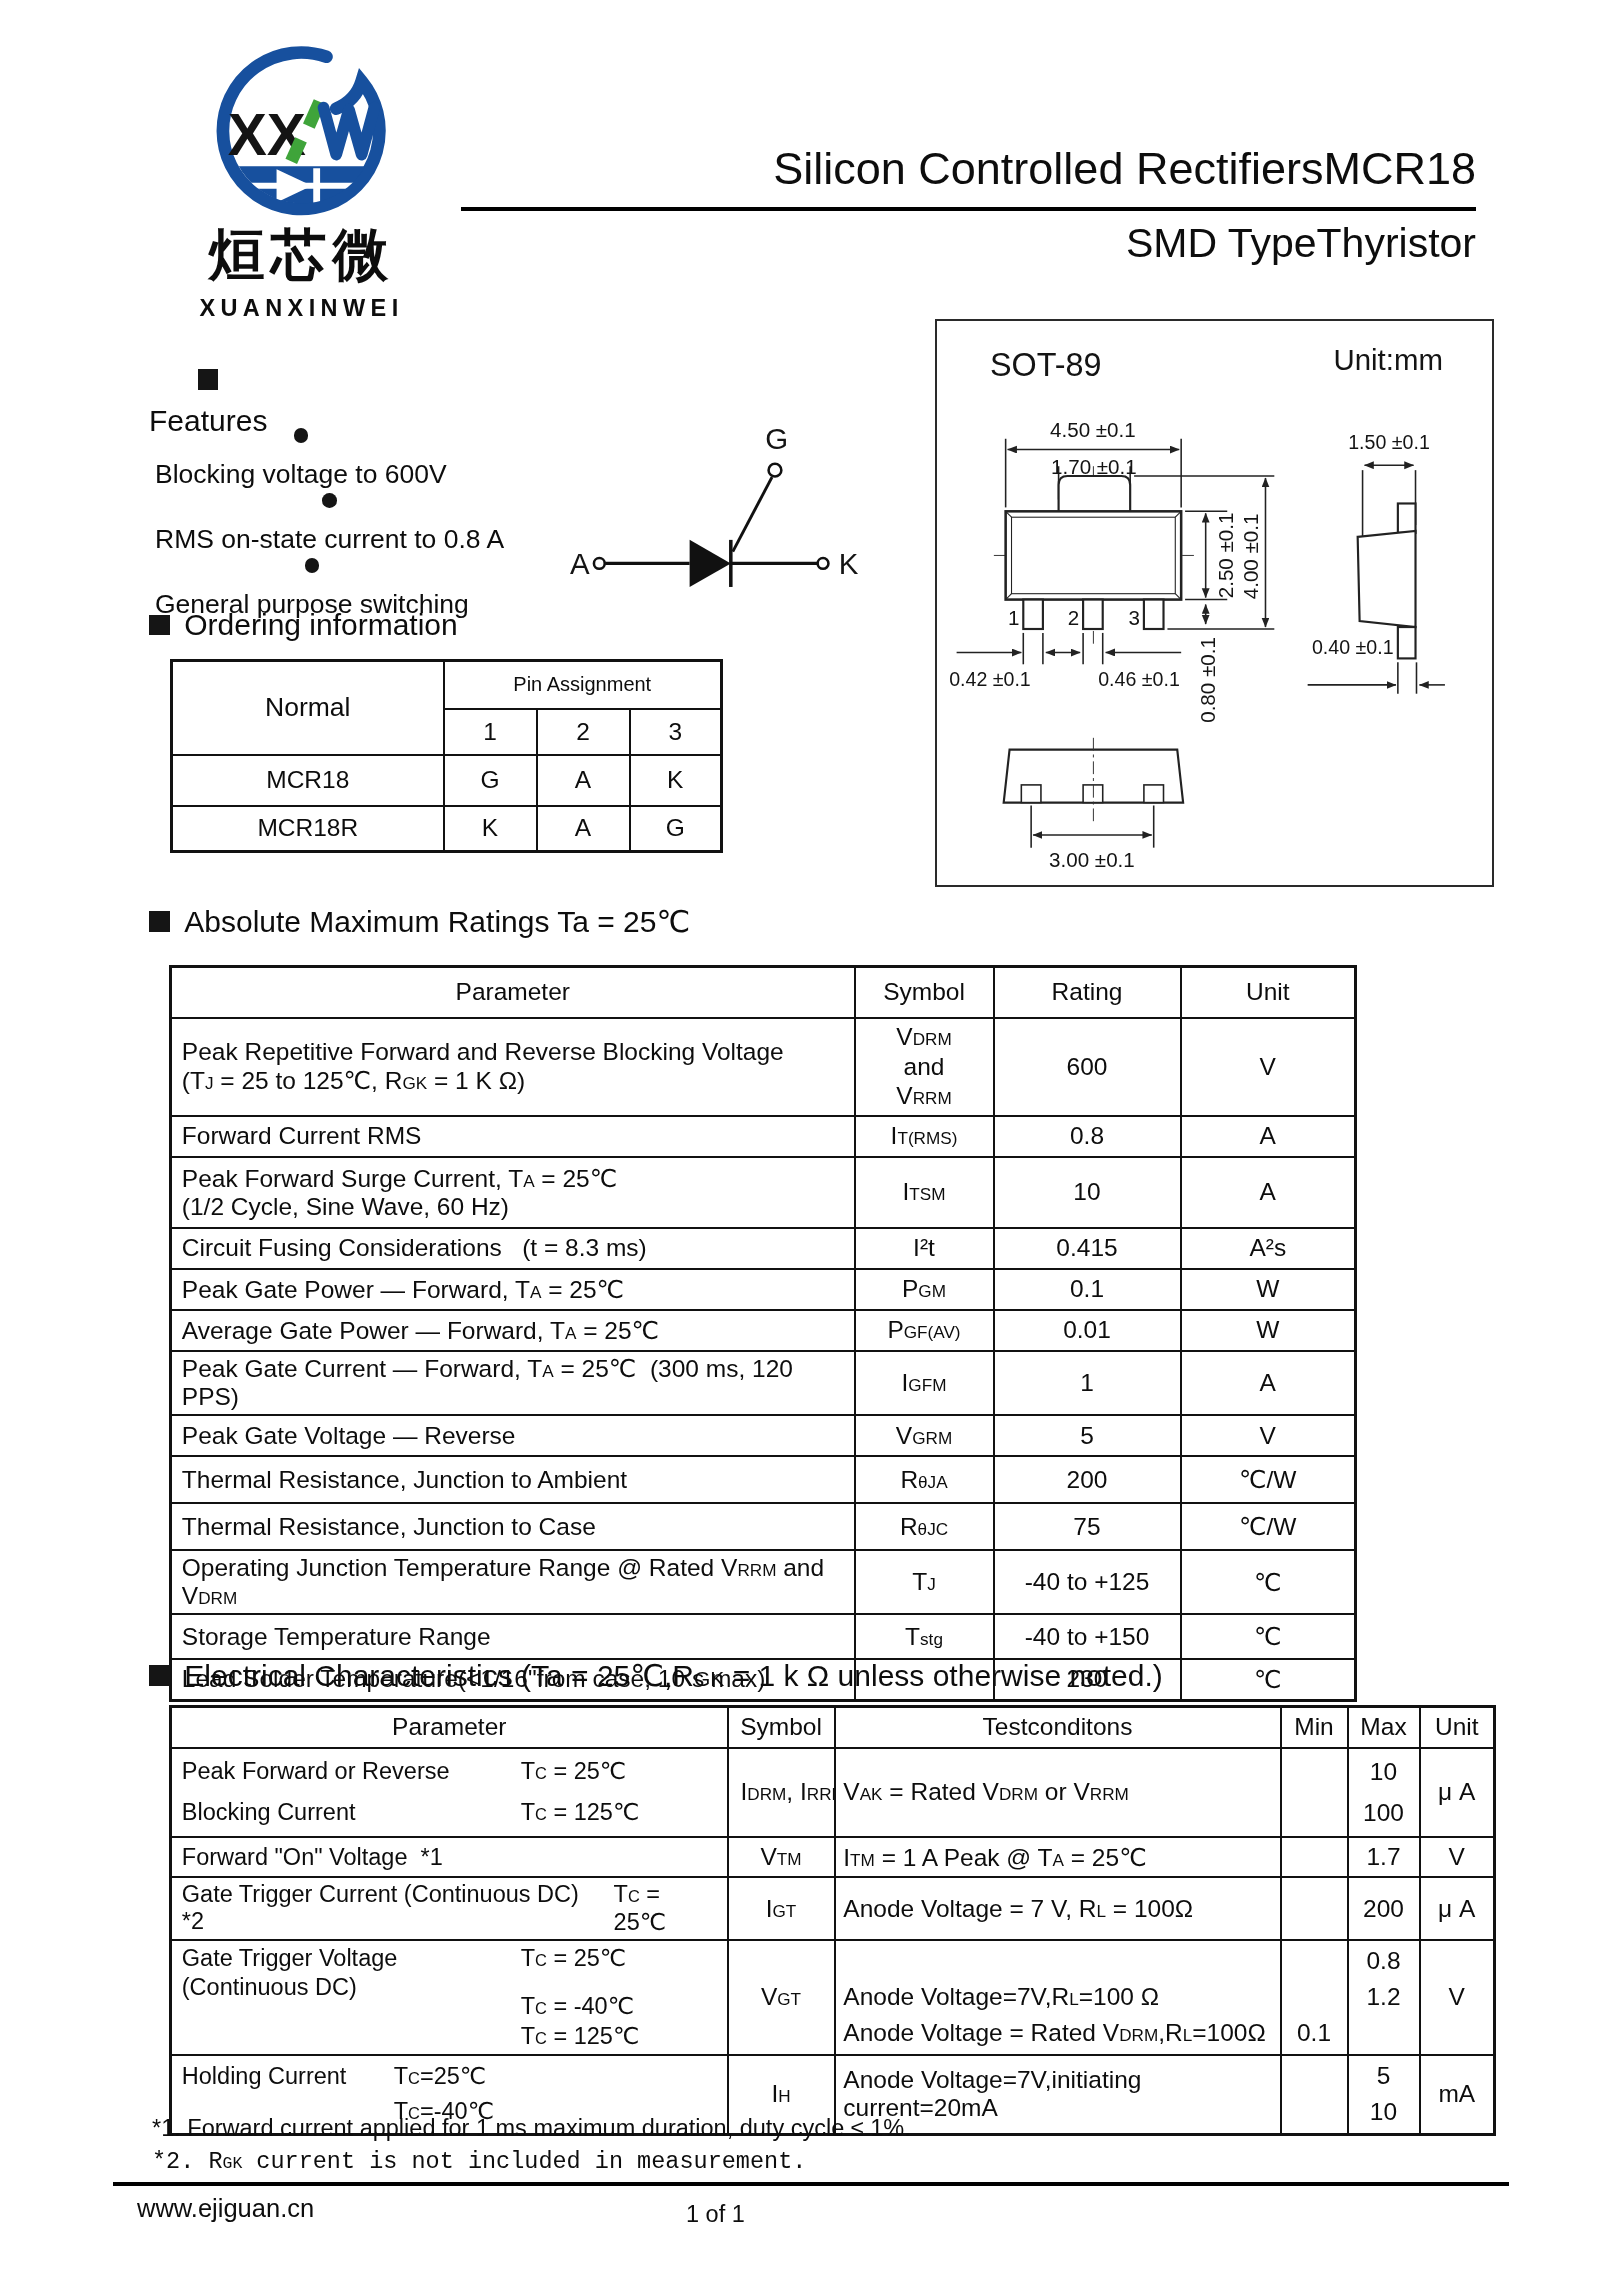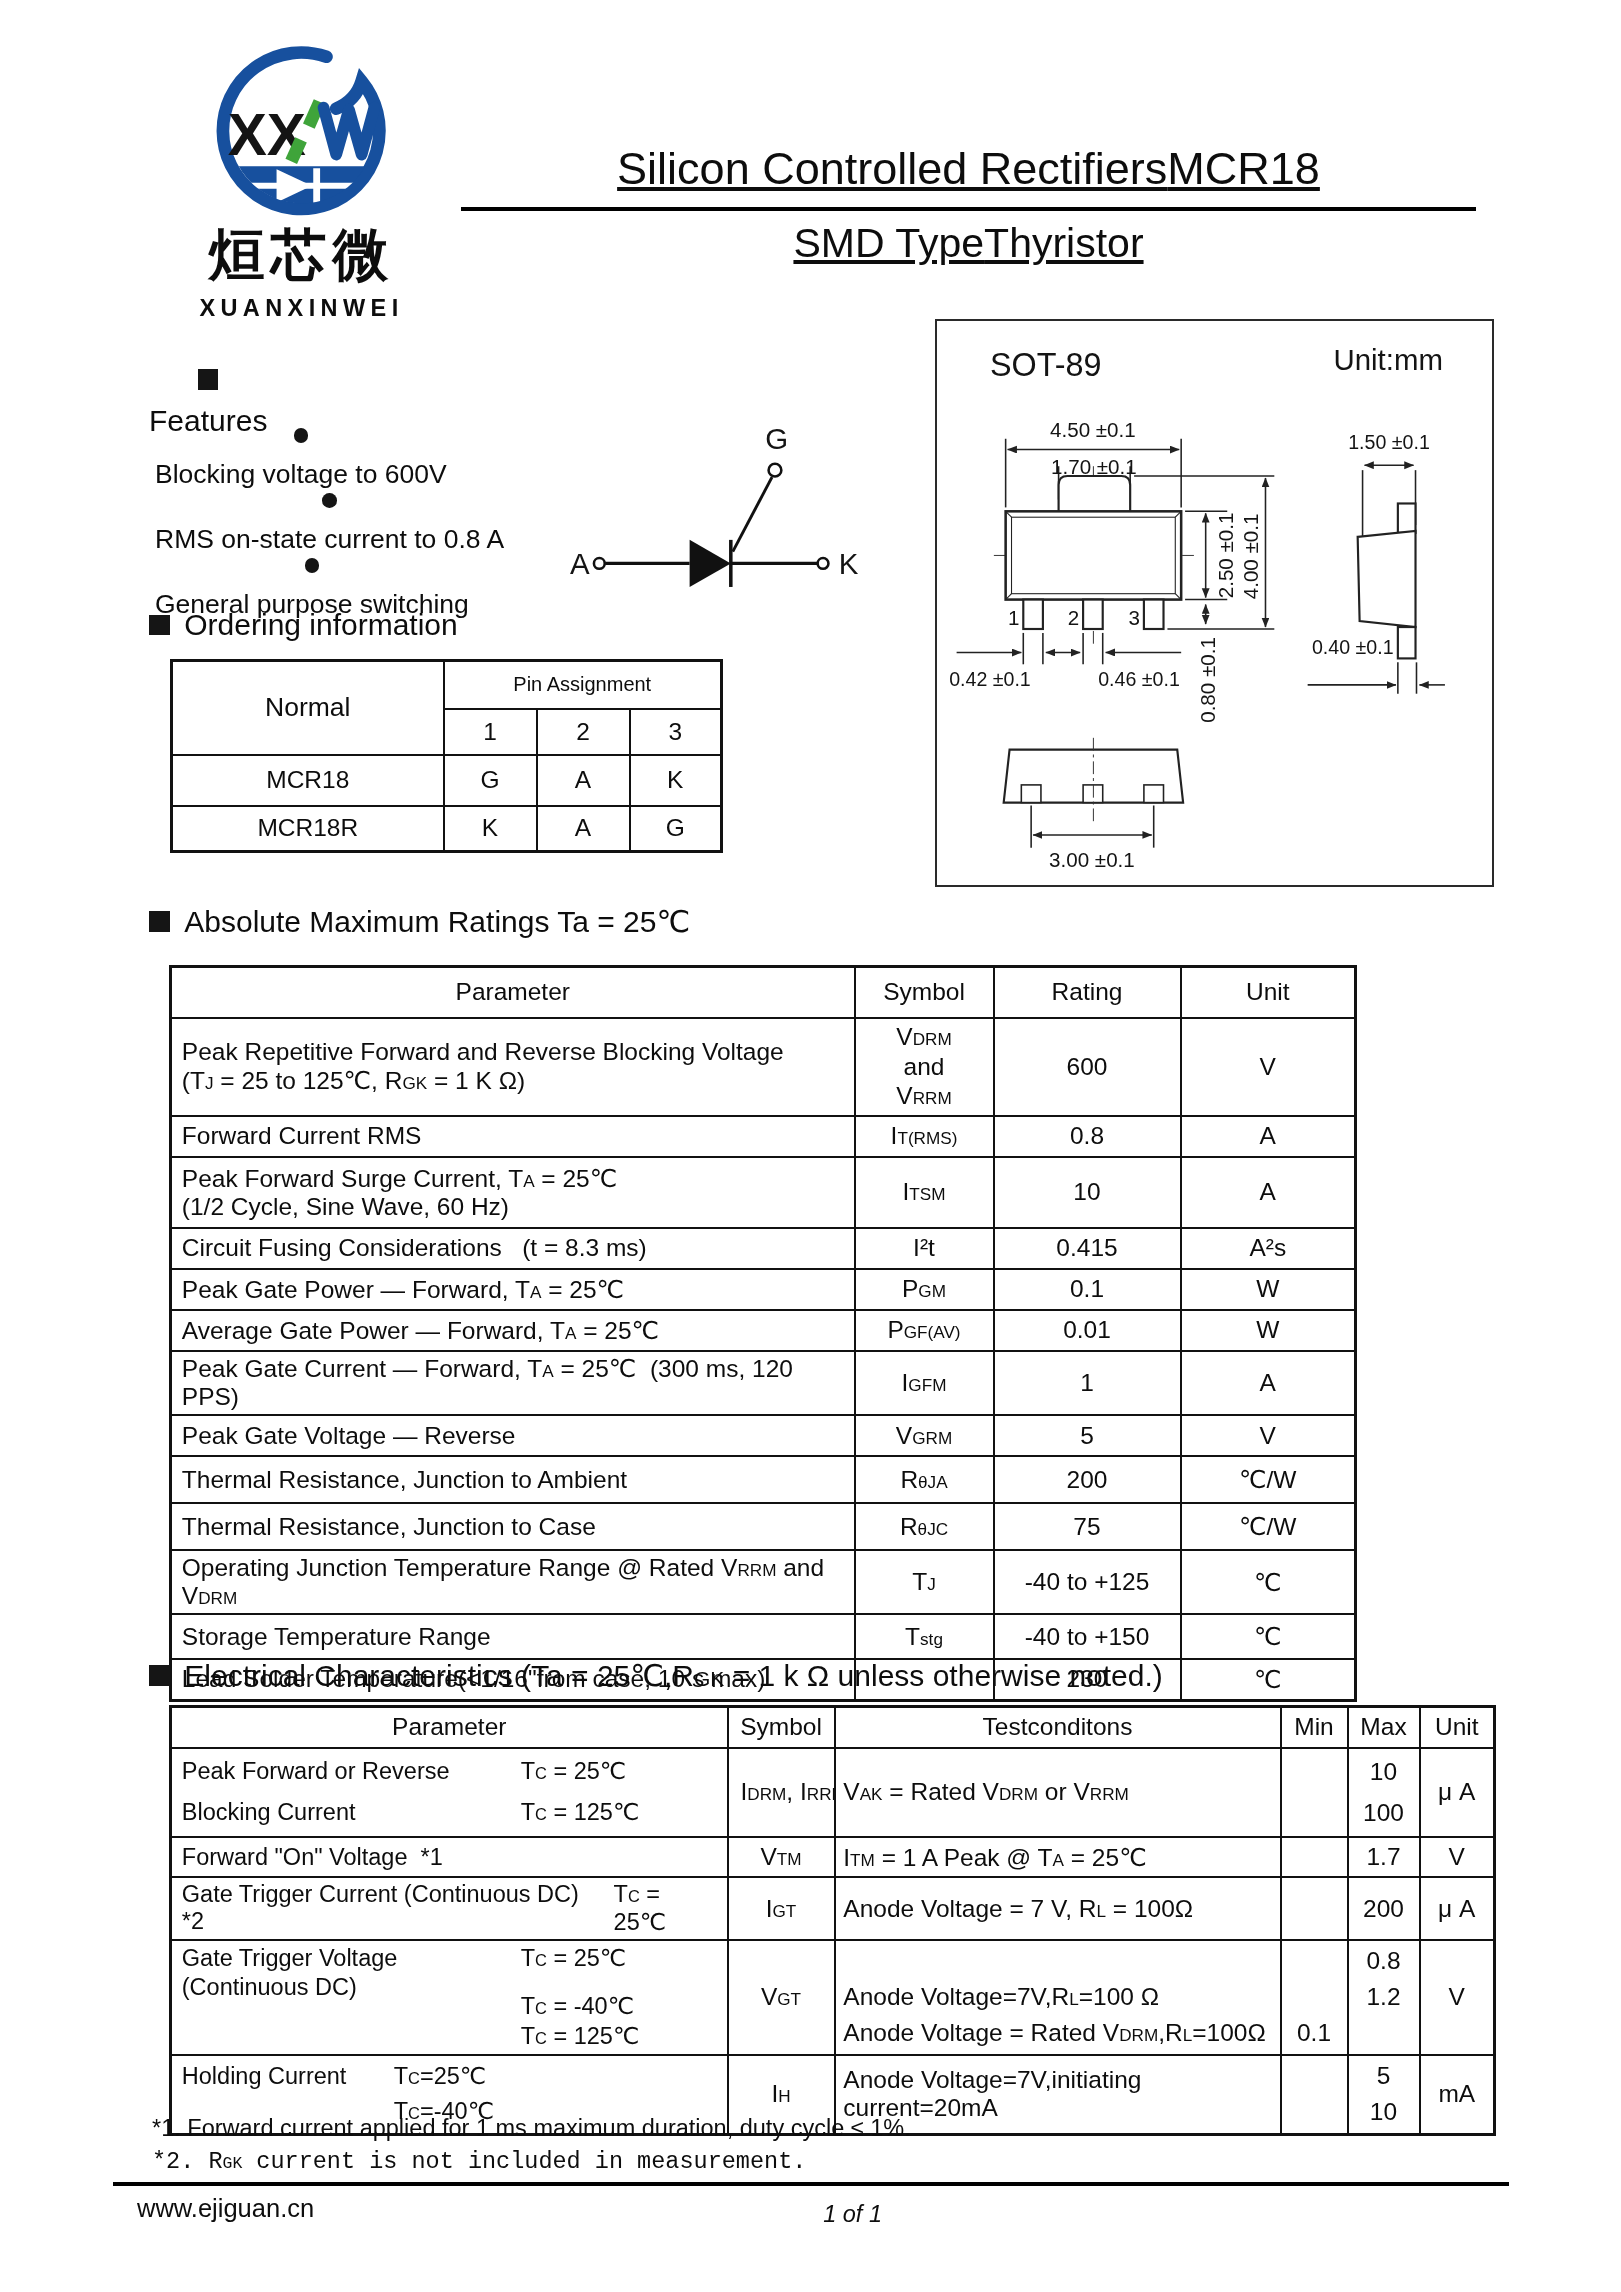--- a/index.html
+++ b/index.html
@@ -7,21 +7,21 @@
   .page{position:relative;width:1621px;height:2293px;background:#fff;margin:0 auto;
         font-family:"Liberation Sans","DejaVu Sans",sans-serif;color:#0d0d0d;overflow:hidden;}
   .abs{position:absolute;}
   .sm{font-size:70%;}
 
   
   .logo{left:189px;top:45px;width:225px;text-align:center;}
   .logo .cjk{font-size:56px;font-weight:bold;letter-spacing:5.9px;line-height:1.0;margin-top:2px;white-space:nowrap;}
   .logo .roman{font-size:23.5px;letter-spacing:5.4px;font-weight:bold;margin-top:12px;white-space:nowrap;}
   .titleblock{left:461px;top:143px;width:1015px;}
-  .trow{display:flex;justify-content:center;align-items:baseline;text-decoration:underline;}
+  .trow{display:flex;justify-content:flex-end;align-items:baseline;}
   .t1{font-size:45px;}
   .t2{font-size:41px;}
   .trule{height:3.9px;background:#000;margin-top:11.8px;margin-bottom:9.8px;}
 
   
   .sech{display:flex;align-items:center;gap:14.7px;font-size:30px;white-space:nowrap;}
   .sq{width:20.6px;height:20.6px;background:#151515;flex:none;}
 
   .feat{display:flex;align-items:center;gap:16.7px;font-size:26.5px;white-space:nowrap;flex-direction:column;}
   .dot{width:14.7px;height:14.7px;border-radius:50%;background:#151515;flex:none;}
@@ -42,21 +42,21 @@
   .pline{display:flex;align-items:baseline;font-size:23.5px;}
   .pl{flex:1 1 auto;}
   .pt{flex:none;width:196px;text-align:left;}
   .pt.w{width:323px;margin-left:20px;}
   .gap{margin-left:15.7px;}
   .ec .pcell{font-size:23.5px;}
 
   .fnote{font-size:23.5px;white-space:nowrap;}
   .footrule{height:3.9px;background:#000;}
   .site{font-size:25.5px;}
-  .pageno{font-size:23.5px;text-align:right;width:196px;font-style:italic;}
+  .pageno{font-size:23.5px;text-align:left;width:196px;}
 
   svg text{fill:#141414;}
   .dim{stroke:#222;stroke-width:1.6;fill:none;}
   .shape{stroke:#222;stroke-width:2.2;fill:#fff;}
   .thin{stroke:#222;stroke-width:1.1;fill:none;}
   .cl{stroke:#333;stroke-width:1;fill:none;stroke-dasharray:13 4 3 4;}
 </style>
 </head>
 <body>
 

